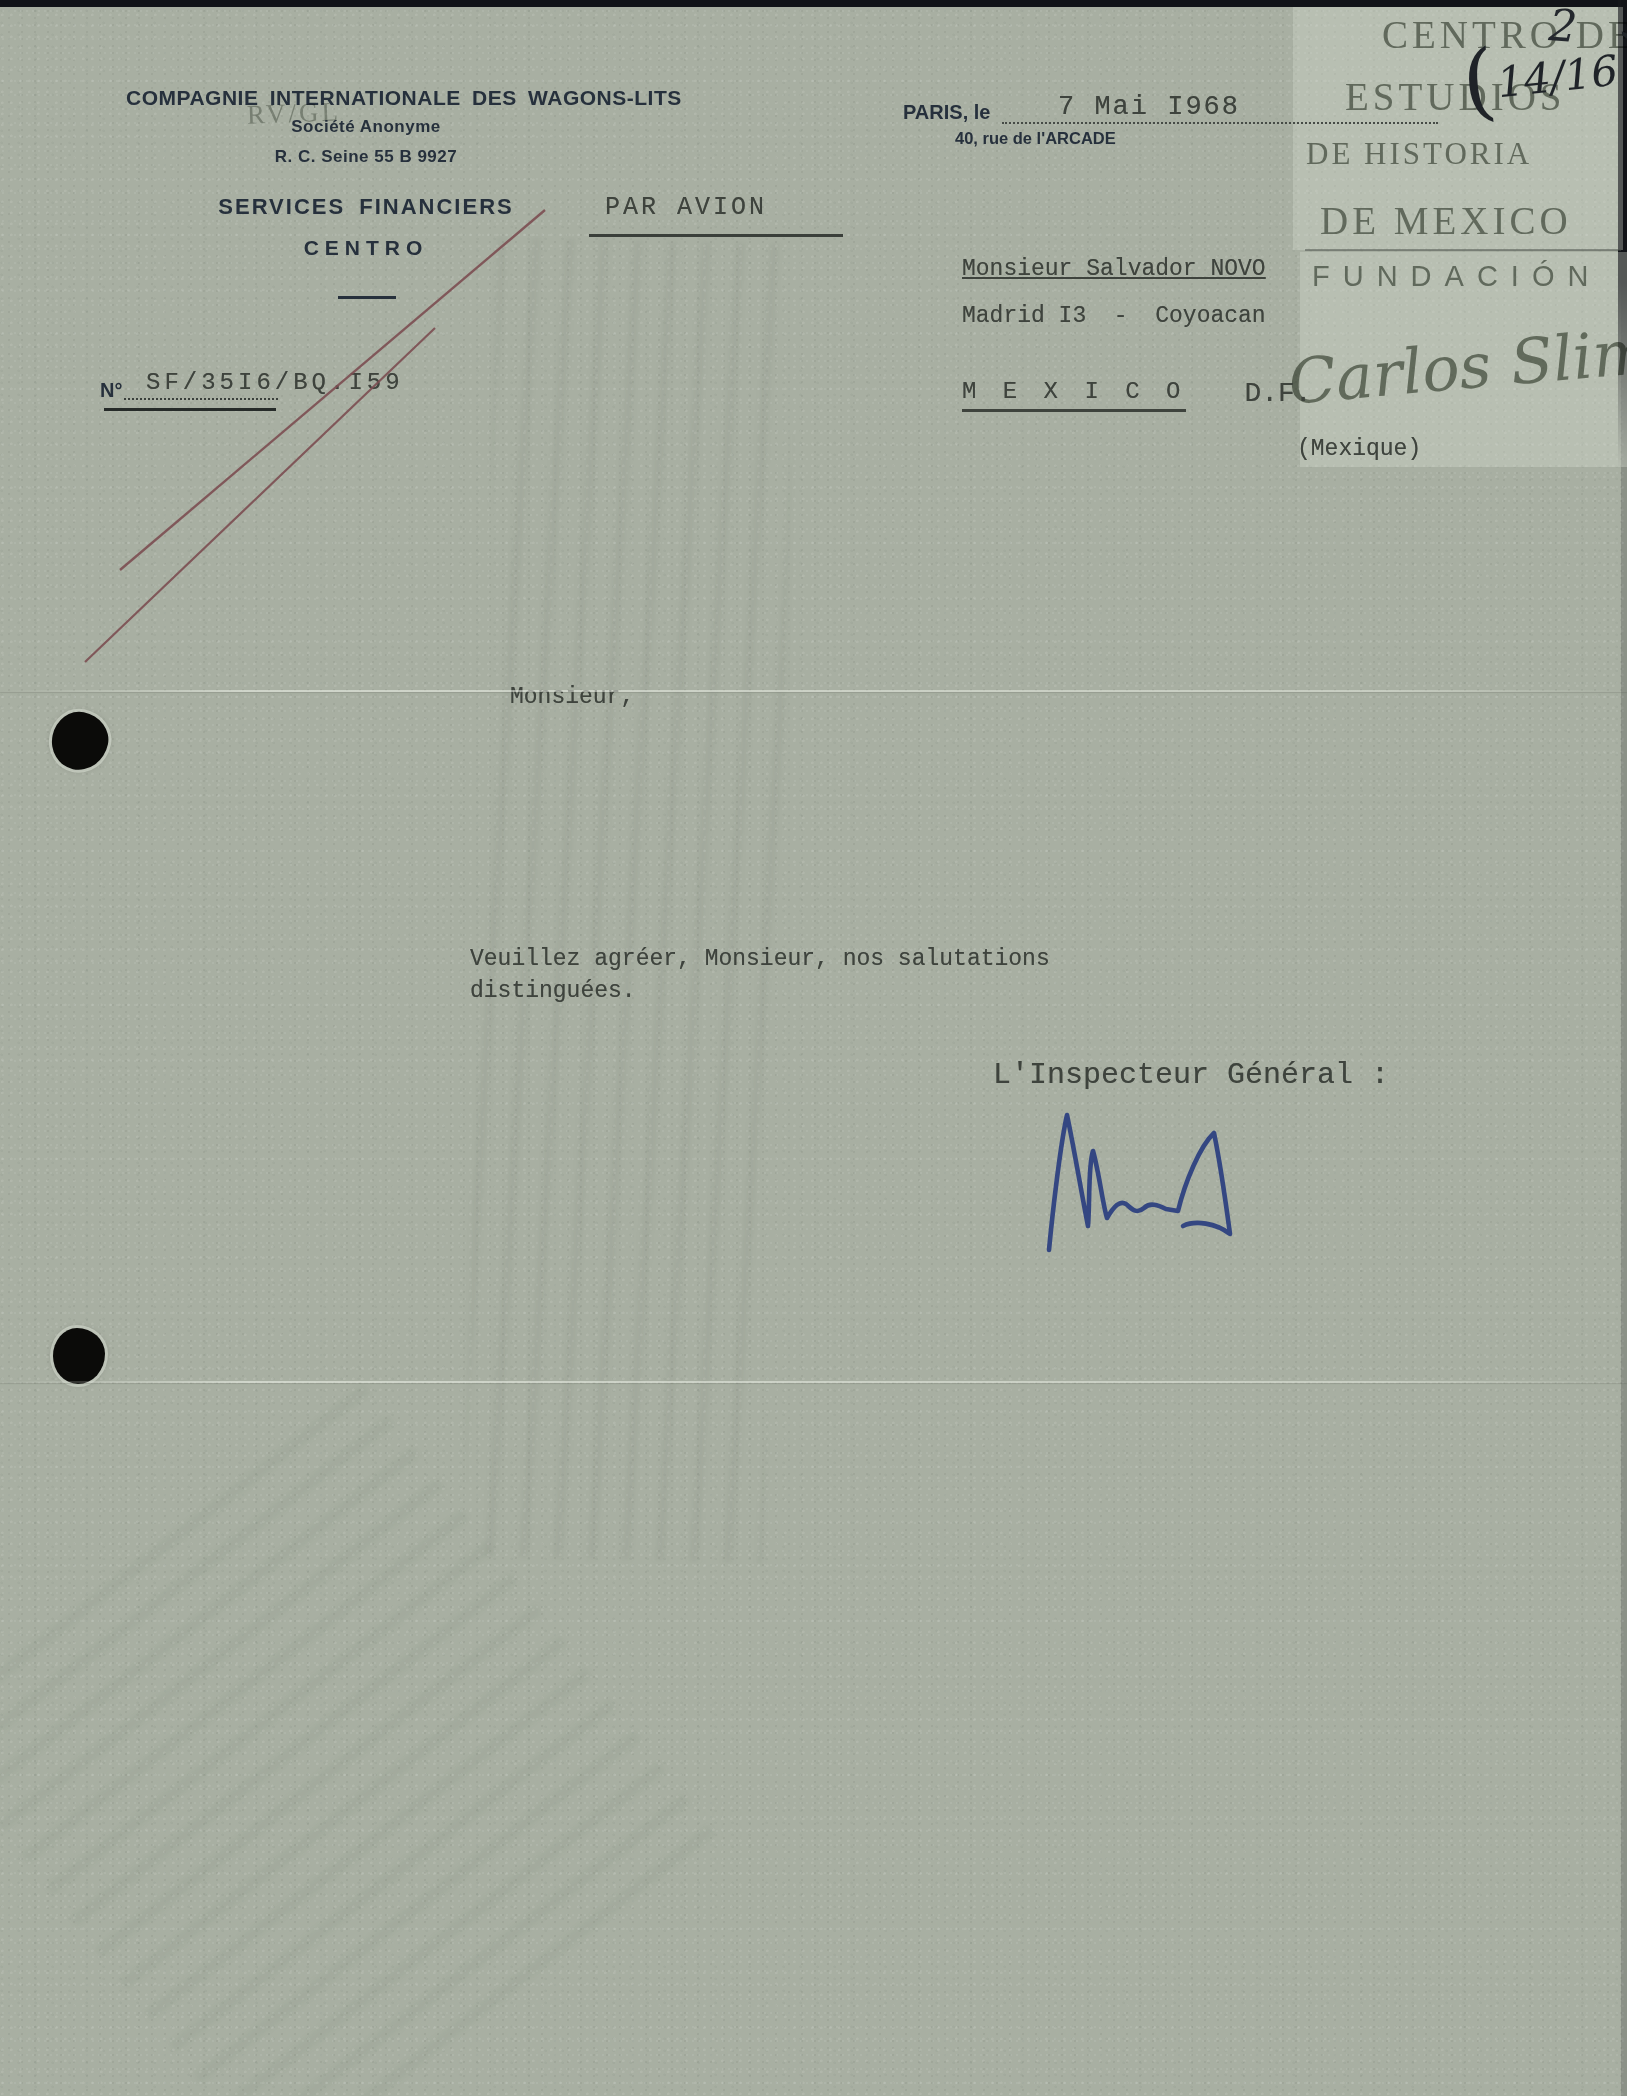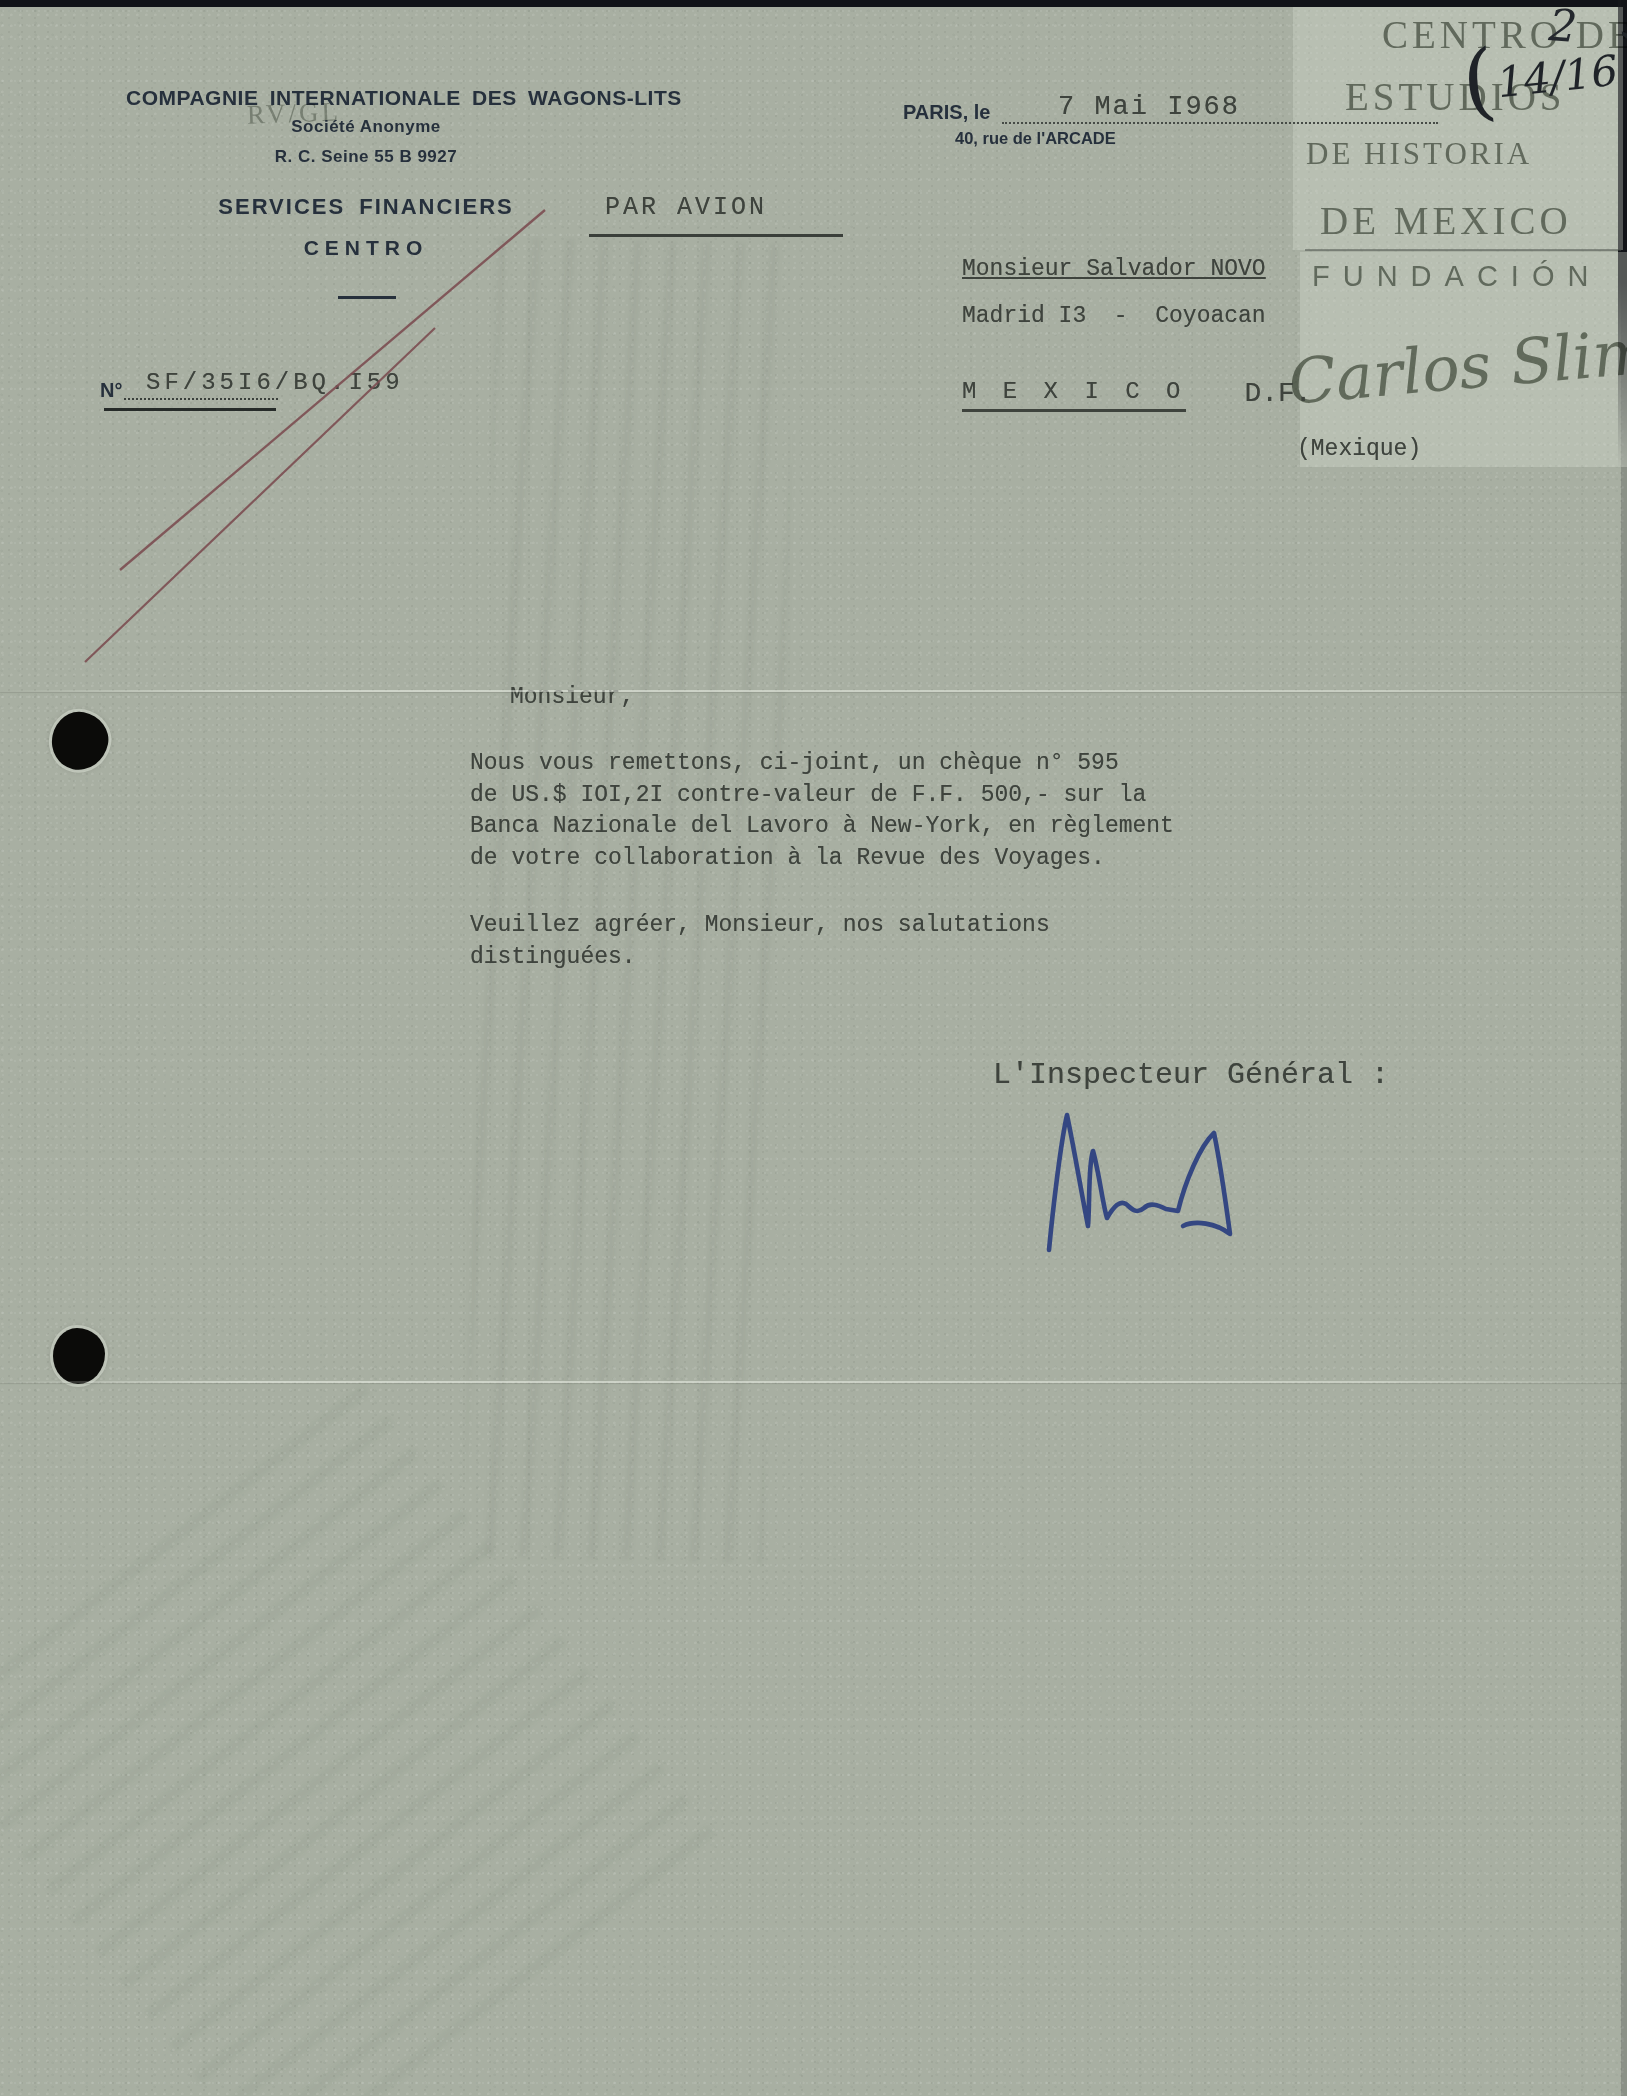--- a/index.html
+++ b/index.html
@@ -105,29 +105,23 @@
   <div class="abs" style="left:124px;top:384px;width:154px;height:14px;border-bottom:2px dotted #3a3f3b;"></div>
   <div class="abs" style="left:104px;top:408px;width:172px;height:3px;background:#262b29;"></div>
 
   <svg class="abs" style="left:0;top:0;z-index:6;pointer-events:none;" width="1627" height="2096" viewBox="0 0 1627 2096">
     <line x1="120" y1="570" x2="545" y2="210" stroke="#7c4e52" stroke-width="2.4" opacity="0.9"></line>
     <line x1="85" y1="662" x2="435" y2="328" stroke="#7c4e52" stroke-width="2.2" opacity="0.9"></line>
   </svg>
 
   <div class="abs mono" style="left:470px;top:684px;font-size:23px;margin-left:40px;">Monsieur,</div>
 
-  <div class="abs" style="left:470px;top:748px;">
-    <div class="mono" style="font-size:23px;line-height:31.5px;">Nous vous remettons, ci-joint, un chèque n° 595</div>
-    <div class="mono" style="font-size:23px;line-height:31.5px;">de US.$ IOI,2I contre-valeur de F.F. 500,- sur la</div>
-    <div class="mono" style="font-size:23px;line-height:31.5px;">Banca Nazionale del Lavoro à New-York, en règlement</div>
-    <div class="mono" style="font-size:23px;line-height:31.5px;">de votre collaboration à la Revue des Voyages.</div>
-  </div>
 
   <div class="abs" style="left:470px;top:910px;">
-    <div class="mono" style="font-size:23px;line-height:31.5px;">Veuillez agréer, Monsieur, nos salutations</div>
+    <div class="mono" style="font-size:23px;line-height:31.5px;margin-top:34px;">Veuillez agréer, Monsieur, nos salutations</div>
     <div class="mono" style="font-size:23px;line-height:31.5px;">distinguées.</div>
   </div>
 
   <div class="abs mono" style="left:993px;top:1058px;font-size:30px;">L'Inspecteur Général :</div>
 
   <svg class="abs" style="left:1035px;top:1102px;z-index:5;" width="240" height="160" viewBox="0 0 240 160">
     <path d="M14,148 C17,116 25,44 32,13
              C39,46 47,94 53,124
              C55,100 53,64 58,49
              C64,70 68,104 72,116

